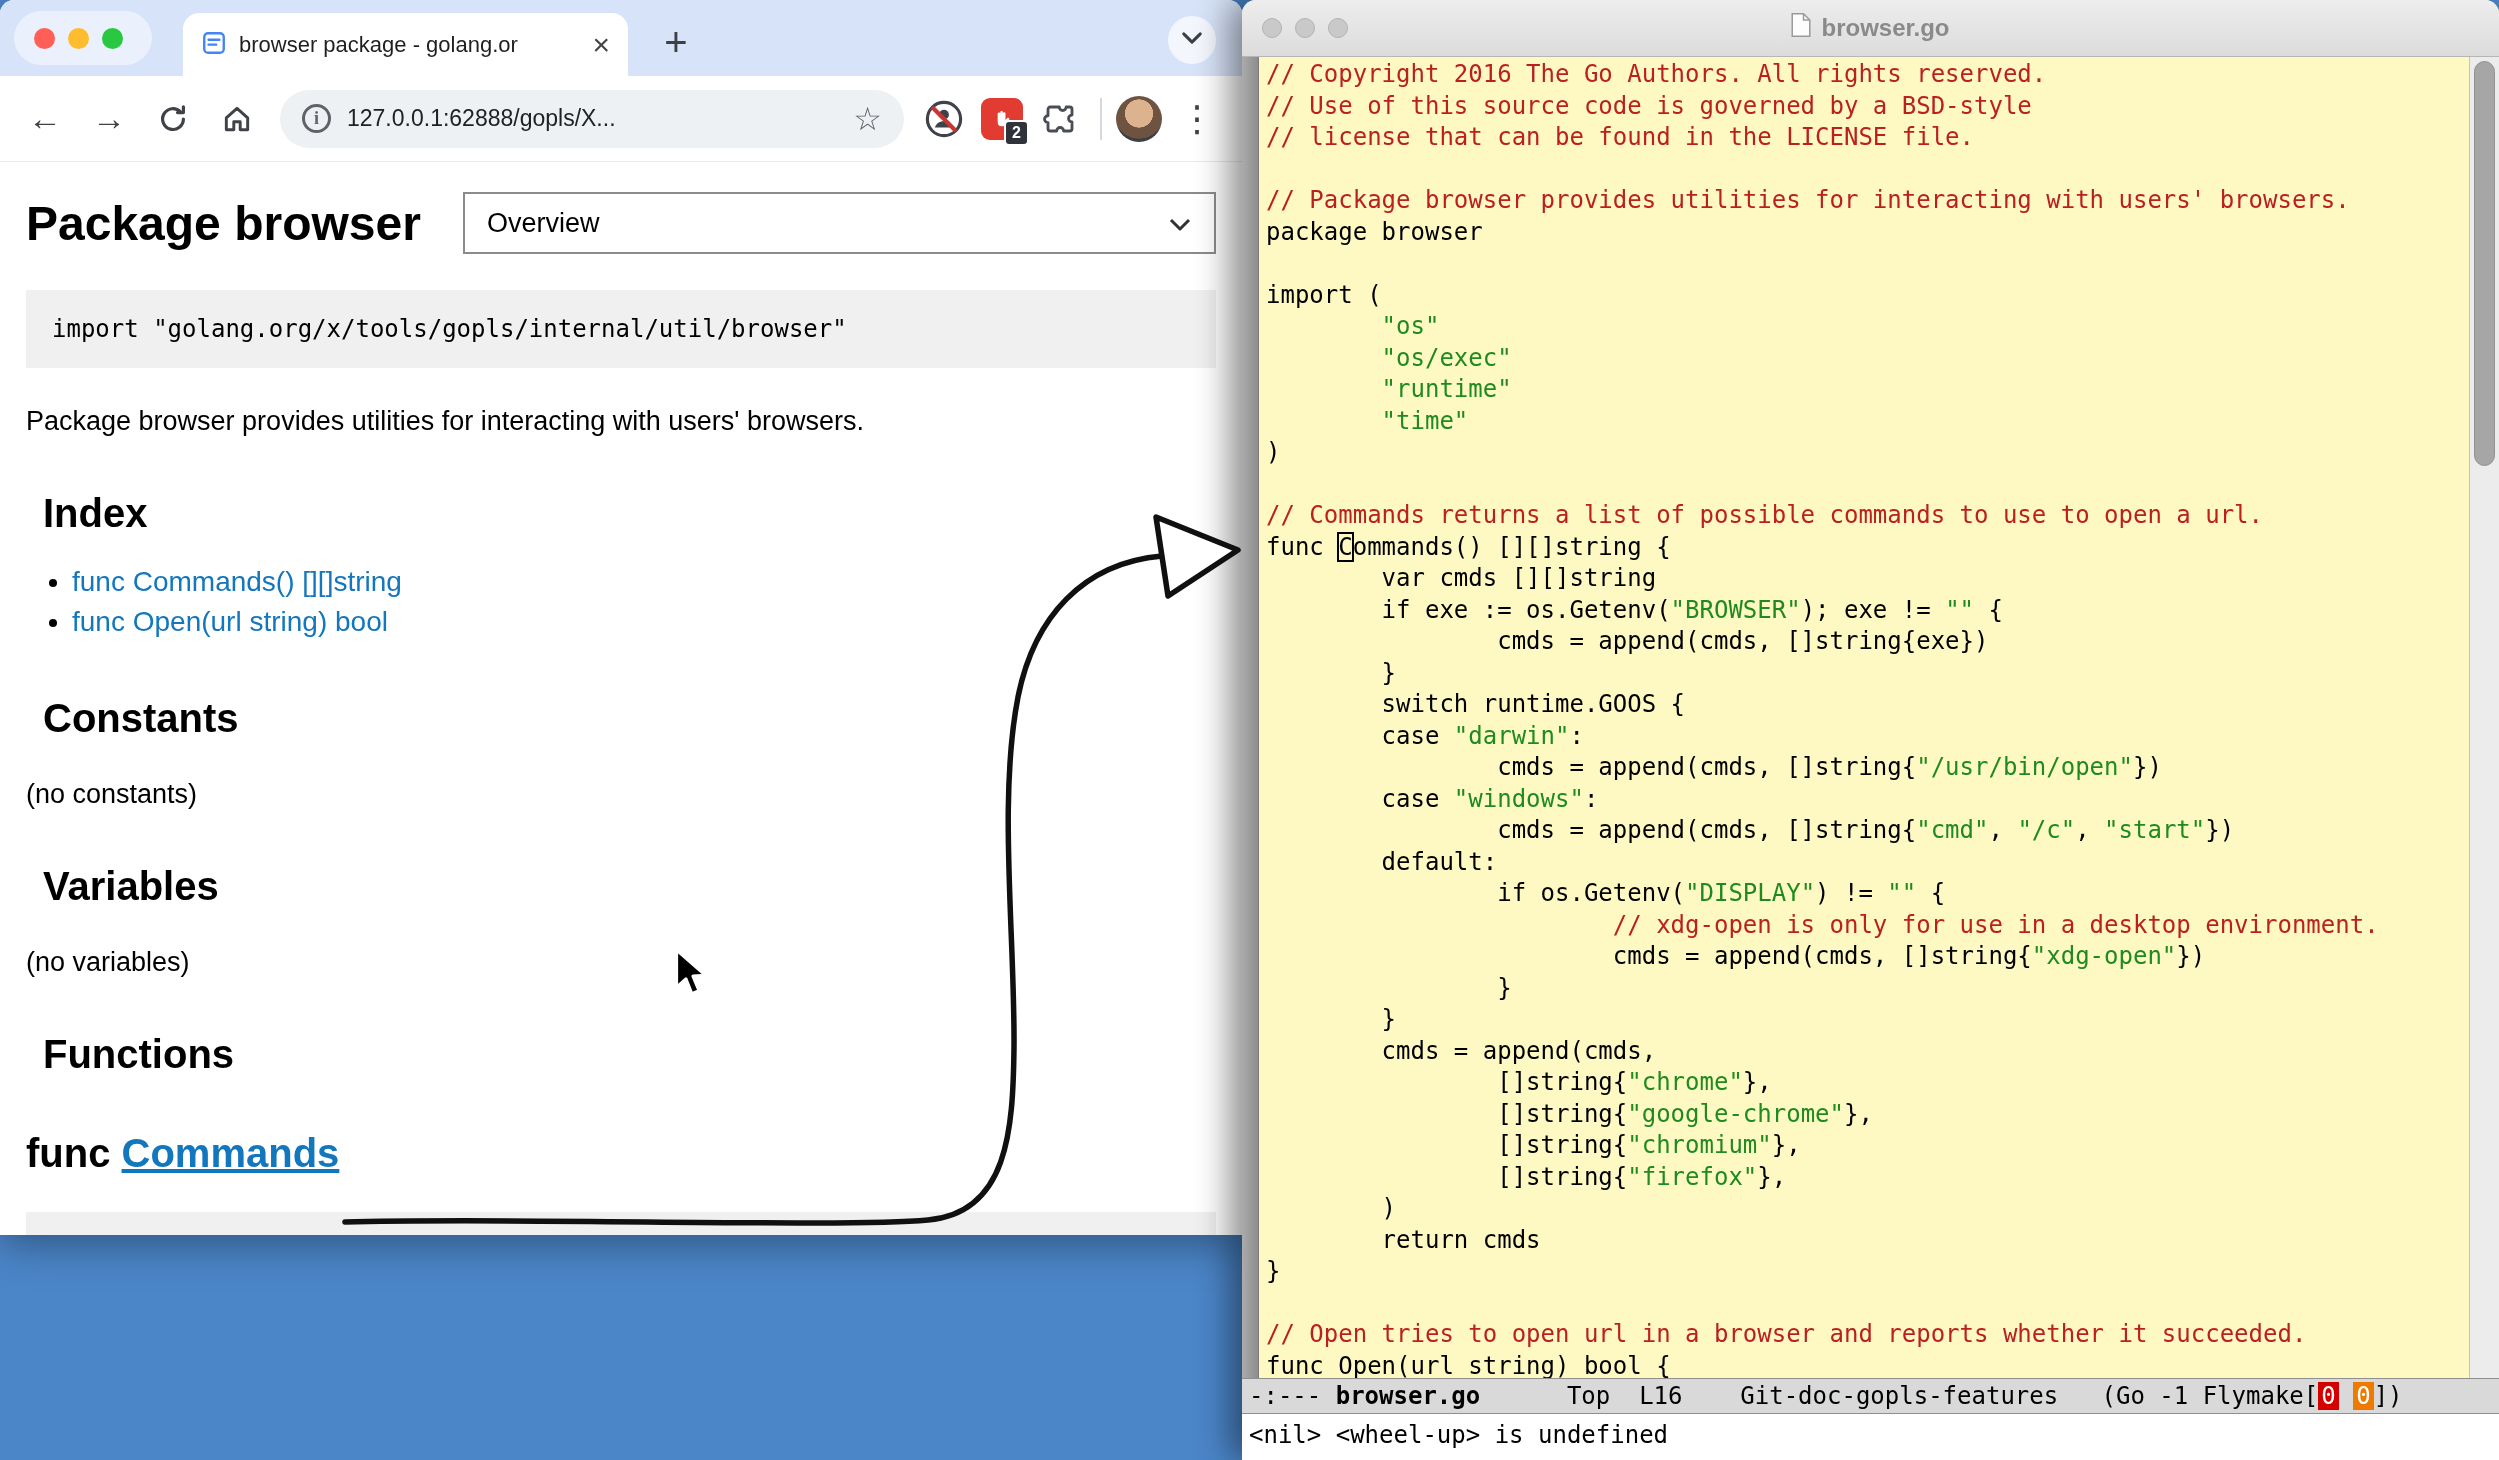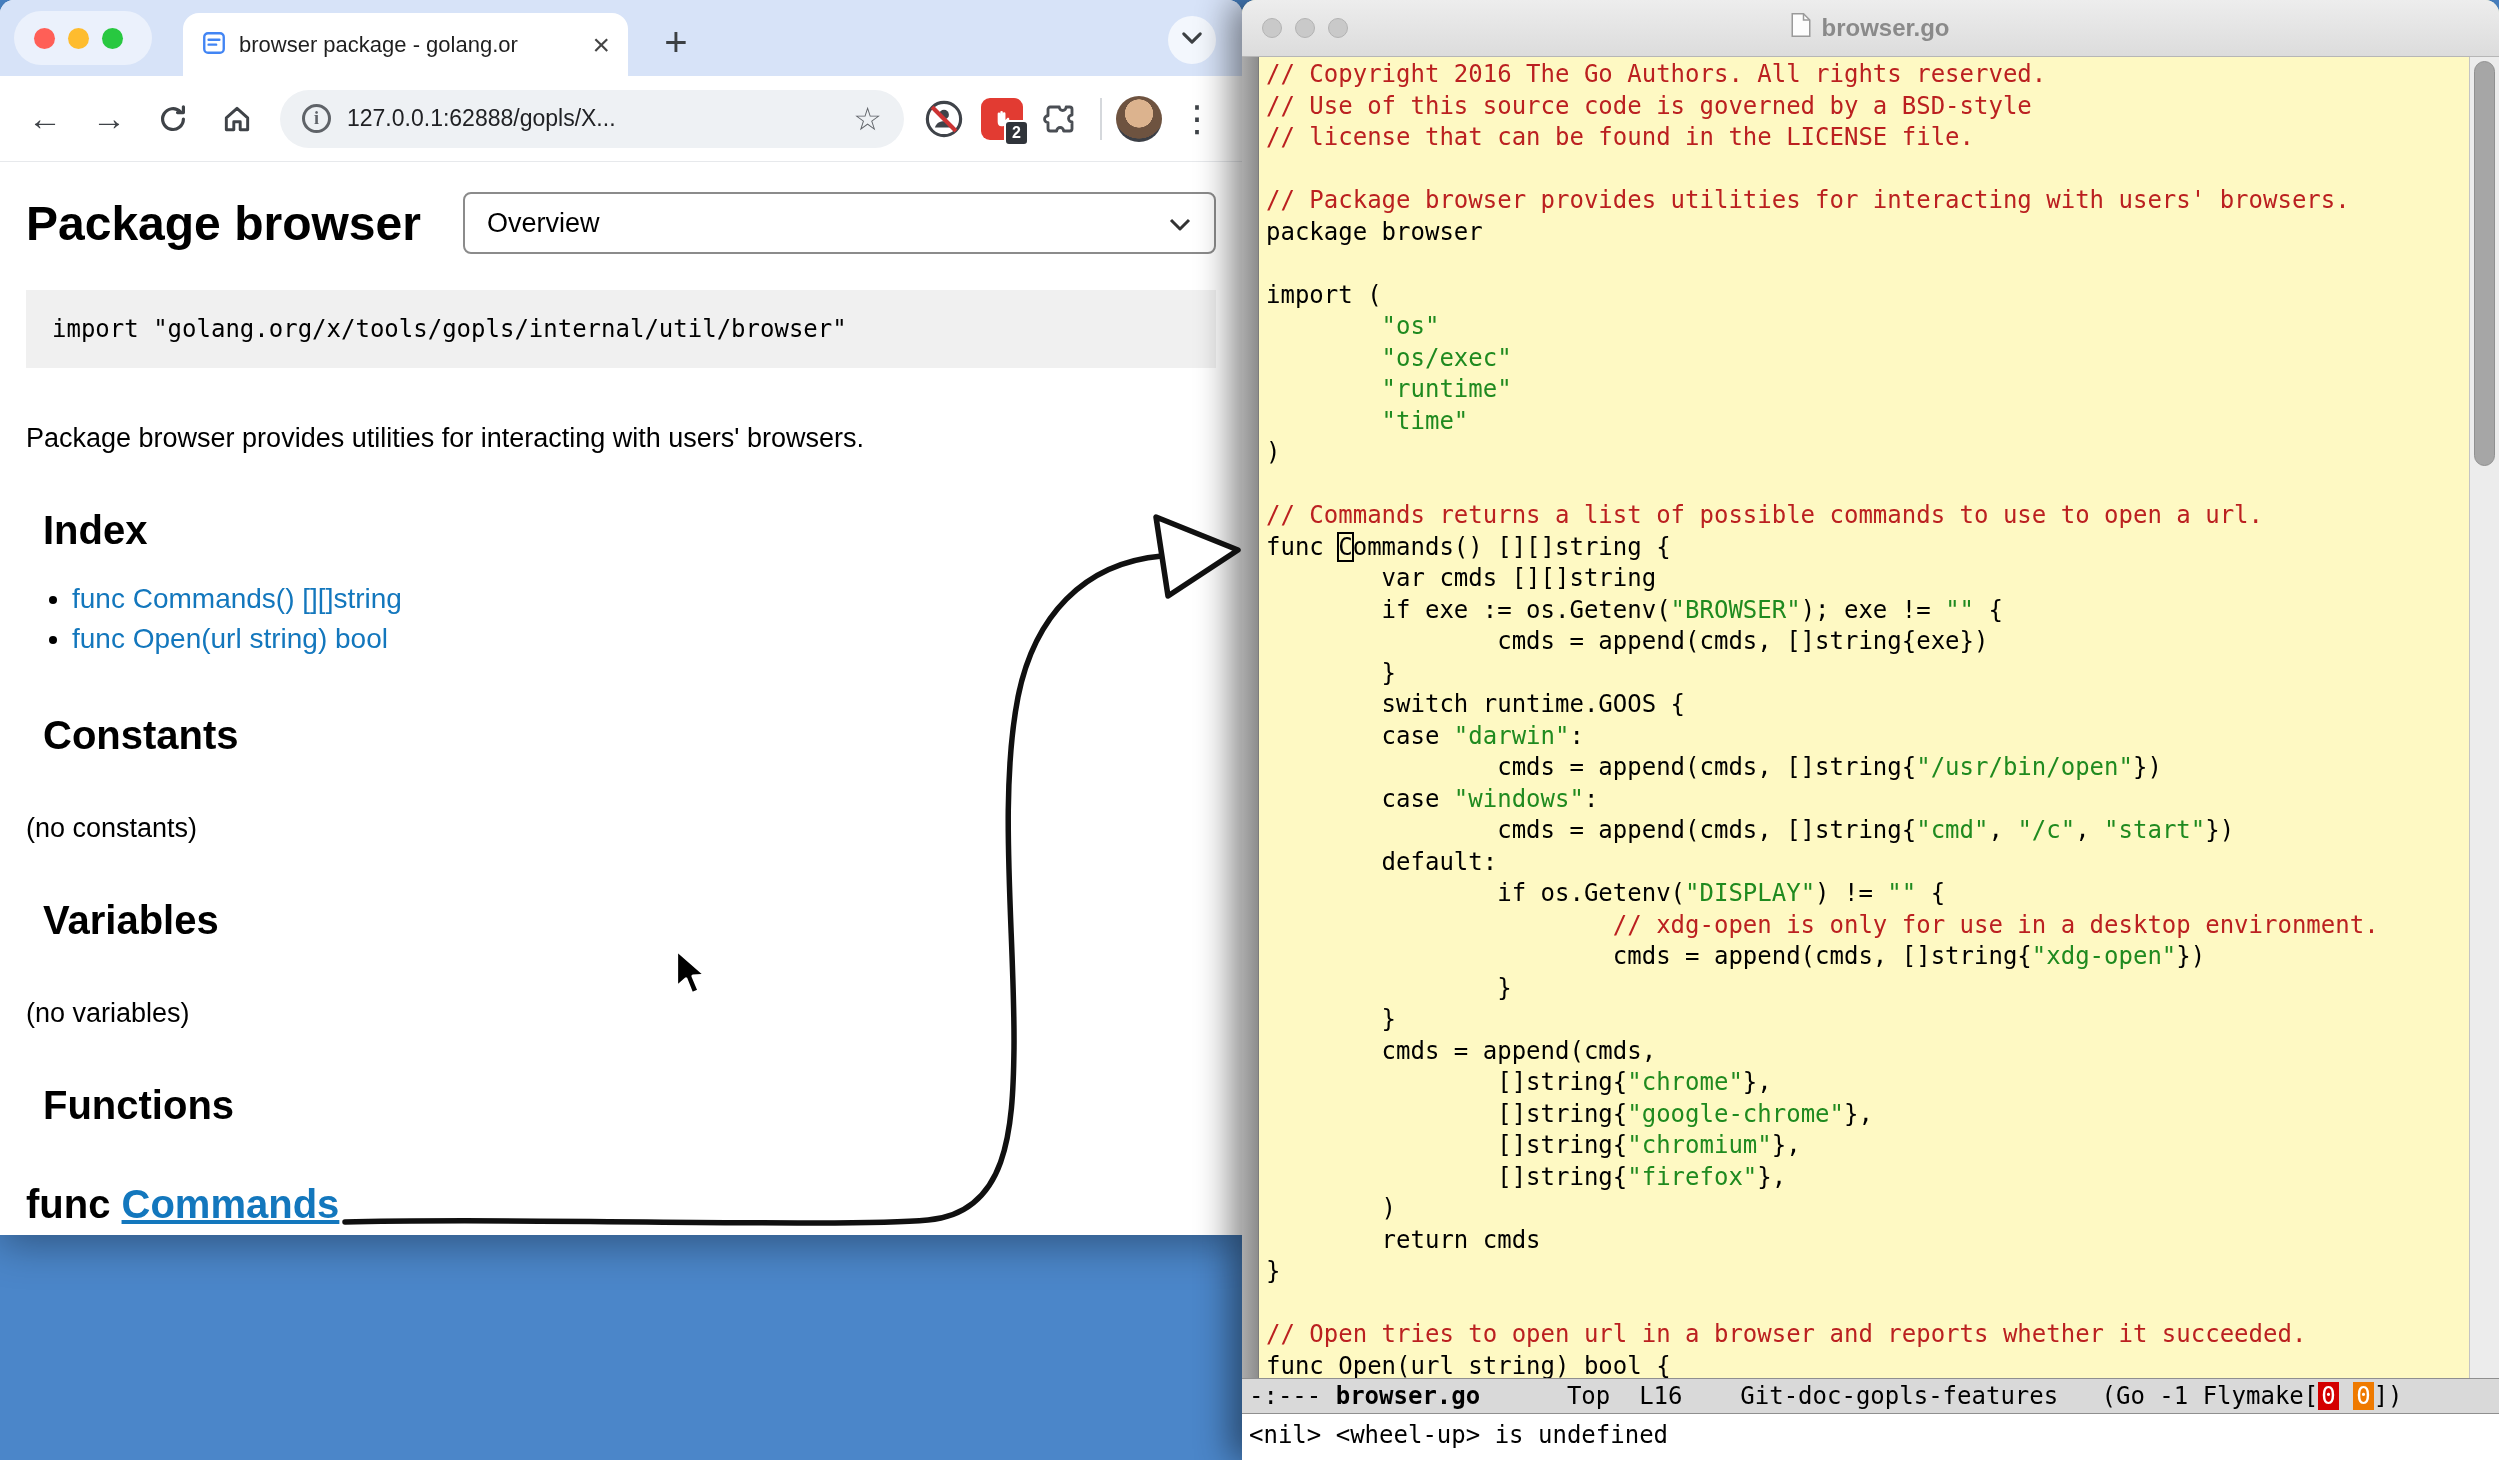--- a/index.html
+++ b/index.html
@@ -58,30 +58,30 @@
   .ext-badge{position:absolute;right:-6px;bottom:-6px;background:#30343a;color:#fff;font-size:16px;font-weight:bold;padding:1px 6px;border-radius:5px;border:2px solid #fff;line-height:1.2}
   .divider{width:2px;height:42px;background:#d5d8dc;flex:none;margin:0 8px}
   .avatar{width:46px;height:46px;border-radius:50%;flex:none;
     background:radial-gradient(circle at 50% 38%, #dcb38e 0 38%, #6e5340 39% 68%, #3c3f46 69%);}
   .menu-dots{font-size:36px;color:#3f4348}
 
   
   .page{padding:24px 26px 0;position:relative;background:#fff;height:1281px;overflow:hidden}
   .doc-header{display:flex;align-items:center;gap:42px;margin-top:6px}
   .doc-title{font-size:48px;font-weight:bold;margin:0;color:#000;white-space:nowrap}
-  .select{flex:1;height:62px;border:2px solid #8b8b8b;border-radius:8px;background:#fff;
+  .select{flex:1;height:62px;border:2px solid #8b8b8b;border-radius:0;background:#fff;
     display:flex;align-items:center;justify-content:space-between;padding:0 22px;font-size:27px;color:#000}
   .codeblock{background:var(--codebg);font-family:"DejaVu Sans Mono",monospace;font-size:24px;
     padding:25px 26px;margin:36px 0 0;white-space:pre;color:#000}
   .go-logo{margin-top:38px;display:flex;align-items:center;height:66px;gap:8px}
   .go-dashes i{display:block;height:6px;background:var(--gobrand);border-radius:3px;margin:7px 0}
   .go-dashes i:first-child{width:34px;margin-left:0}
   .go-dashes i:last-child{width:22px;margin-left:12px}
   .go-text{font-size:64px;font-weight:bold;color:var(--gobrand);letter-spacing:-3px;line-height:1}
-  .body-text{font-size:27px;margin:55px 0 0;color:#000}
+  .body-text{font-size:27px;margin:38px 0 0;color:#000}
   .section{font-size:40px;font-weight:bold;margin:54px 17px 0;color:#000}
   .index-list{margin:26px 0 0;padding-left:46px}
   .index-list li{font-size:28px;line-height:40px;color:#000}
   .index-list a{color:var(--link);text-decoration:none}
   .func-line{font-size:40px;font-weight:bold;margin:54px 0 0;color:#000}
   .func-line a{color:var(--link);text-decoration:underline}
   .annotation,.mouse-cursor{position:absolute;pointer-events:none;z-index:6}
   .annotation{left:0;top:0}
   .mouse-cursor{left:672px;top:948px}
 

